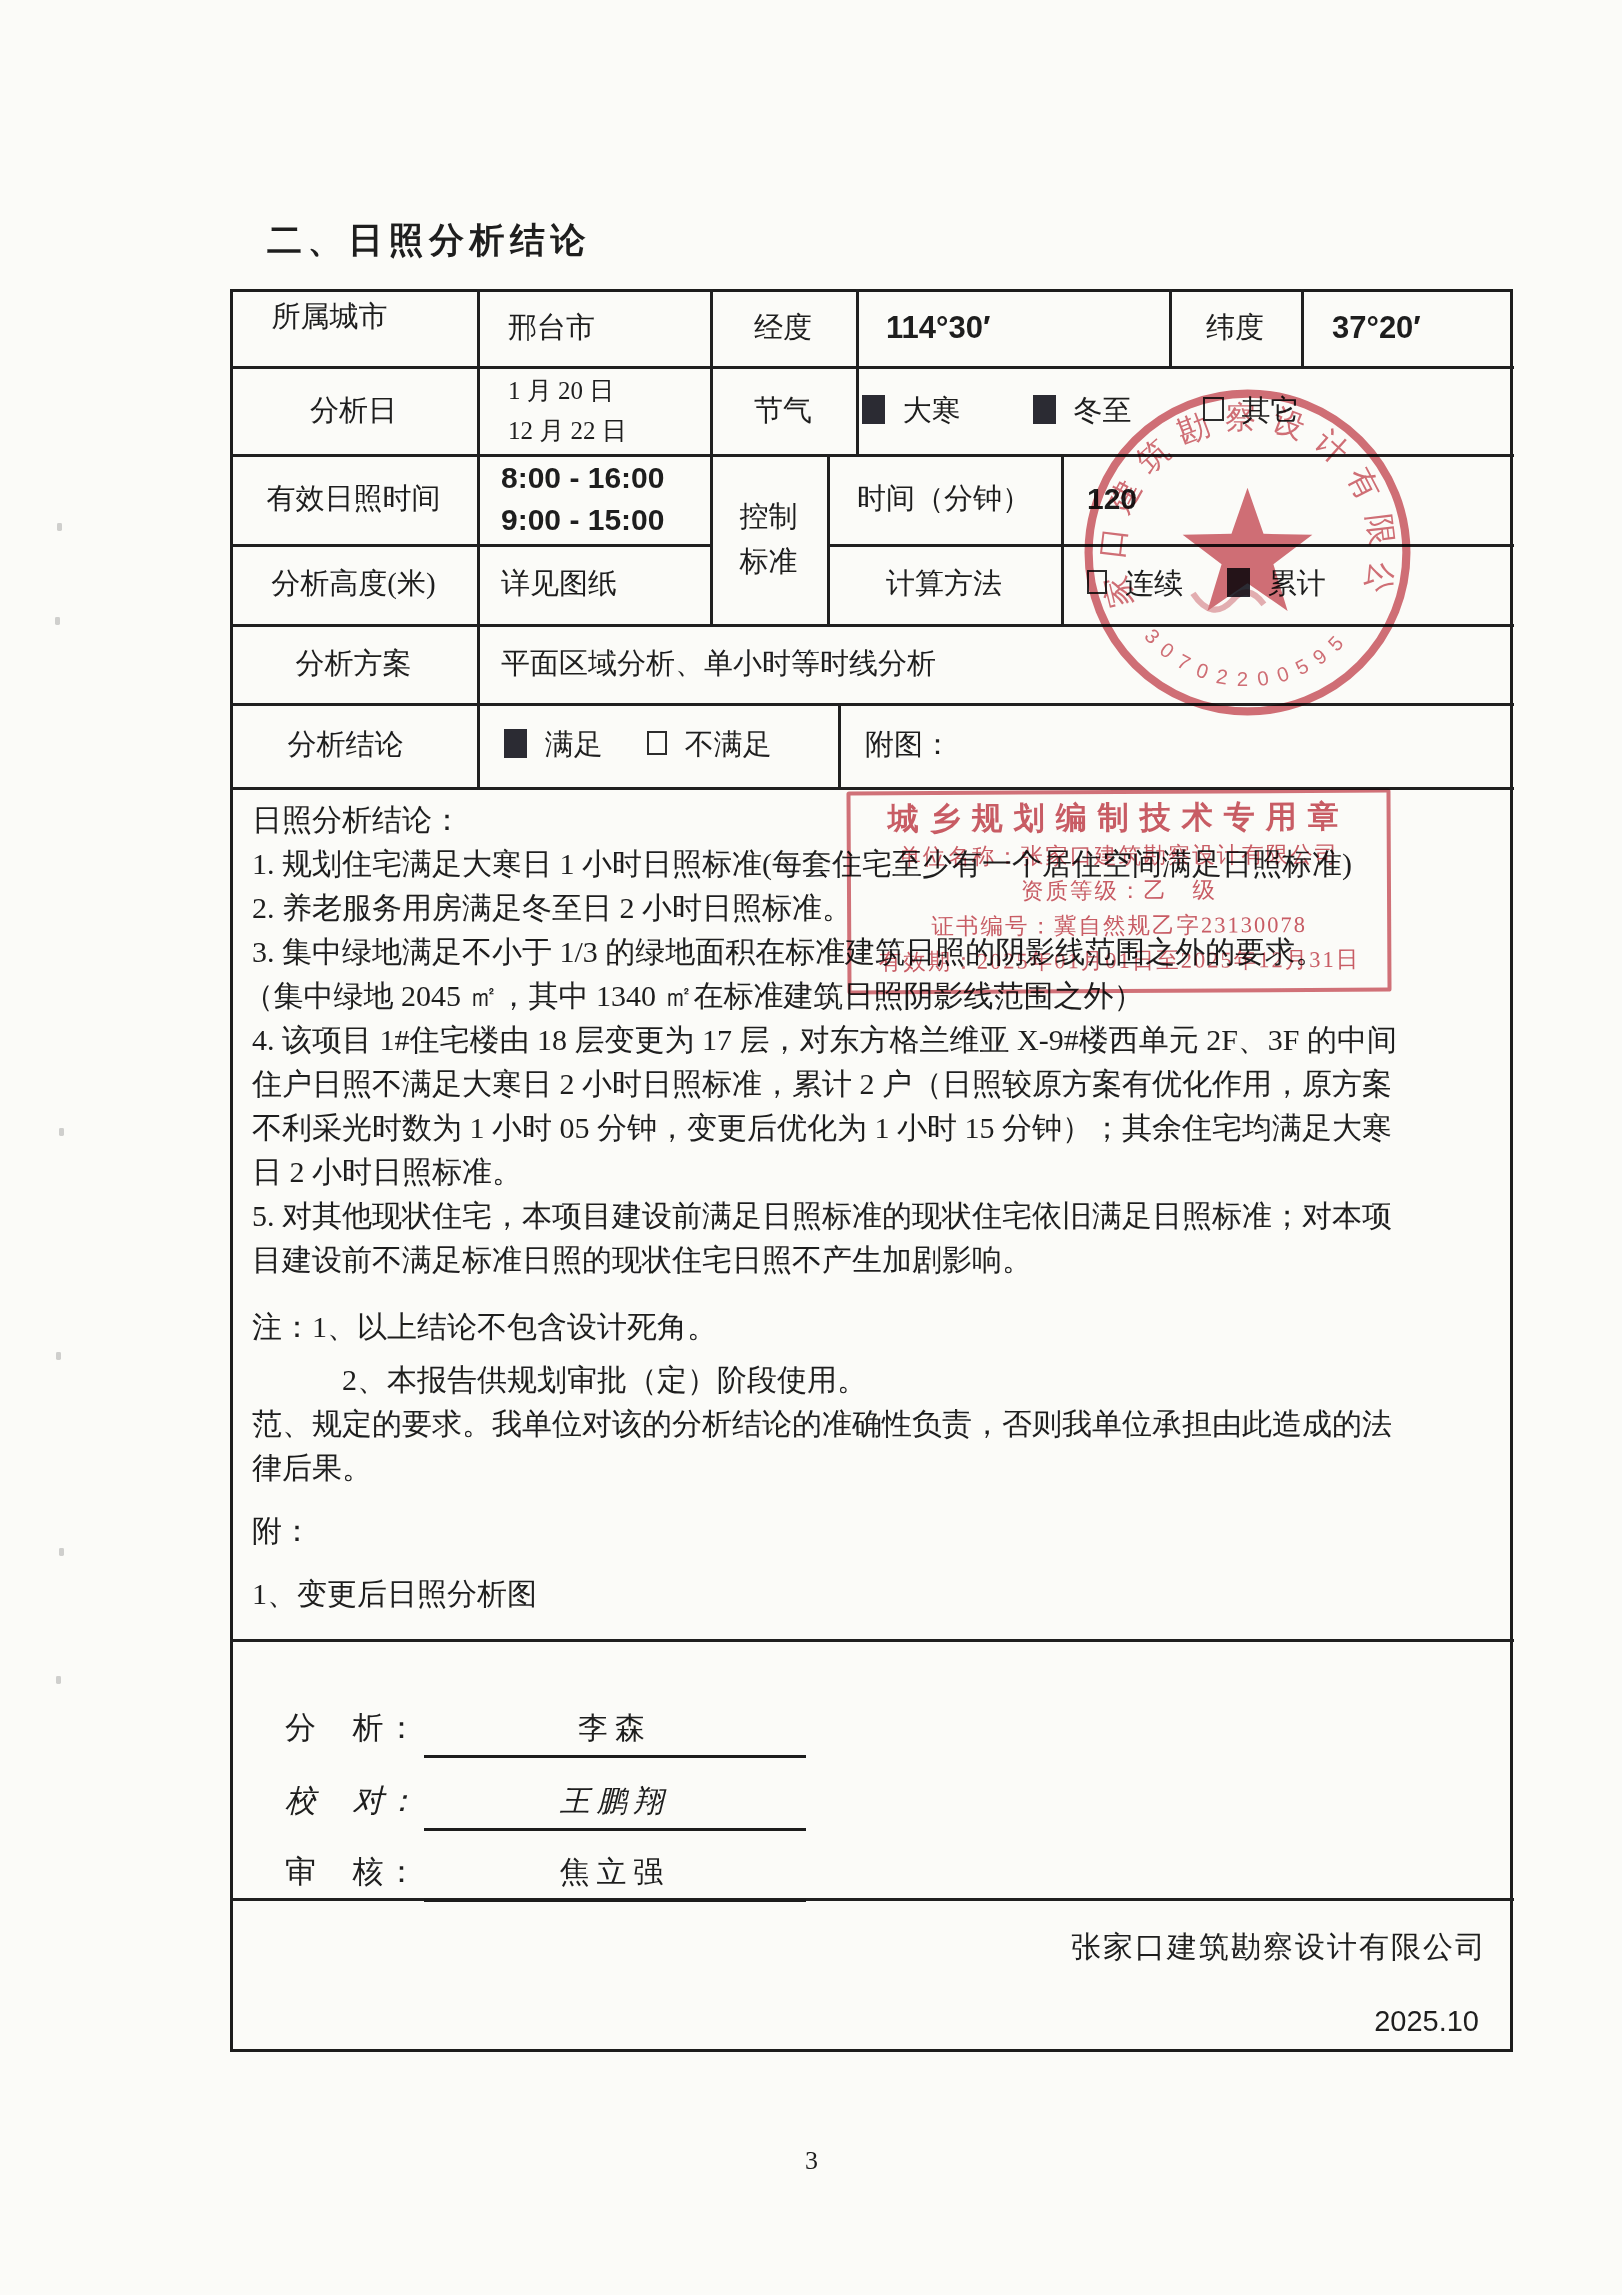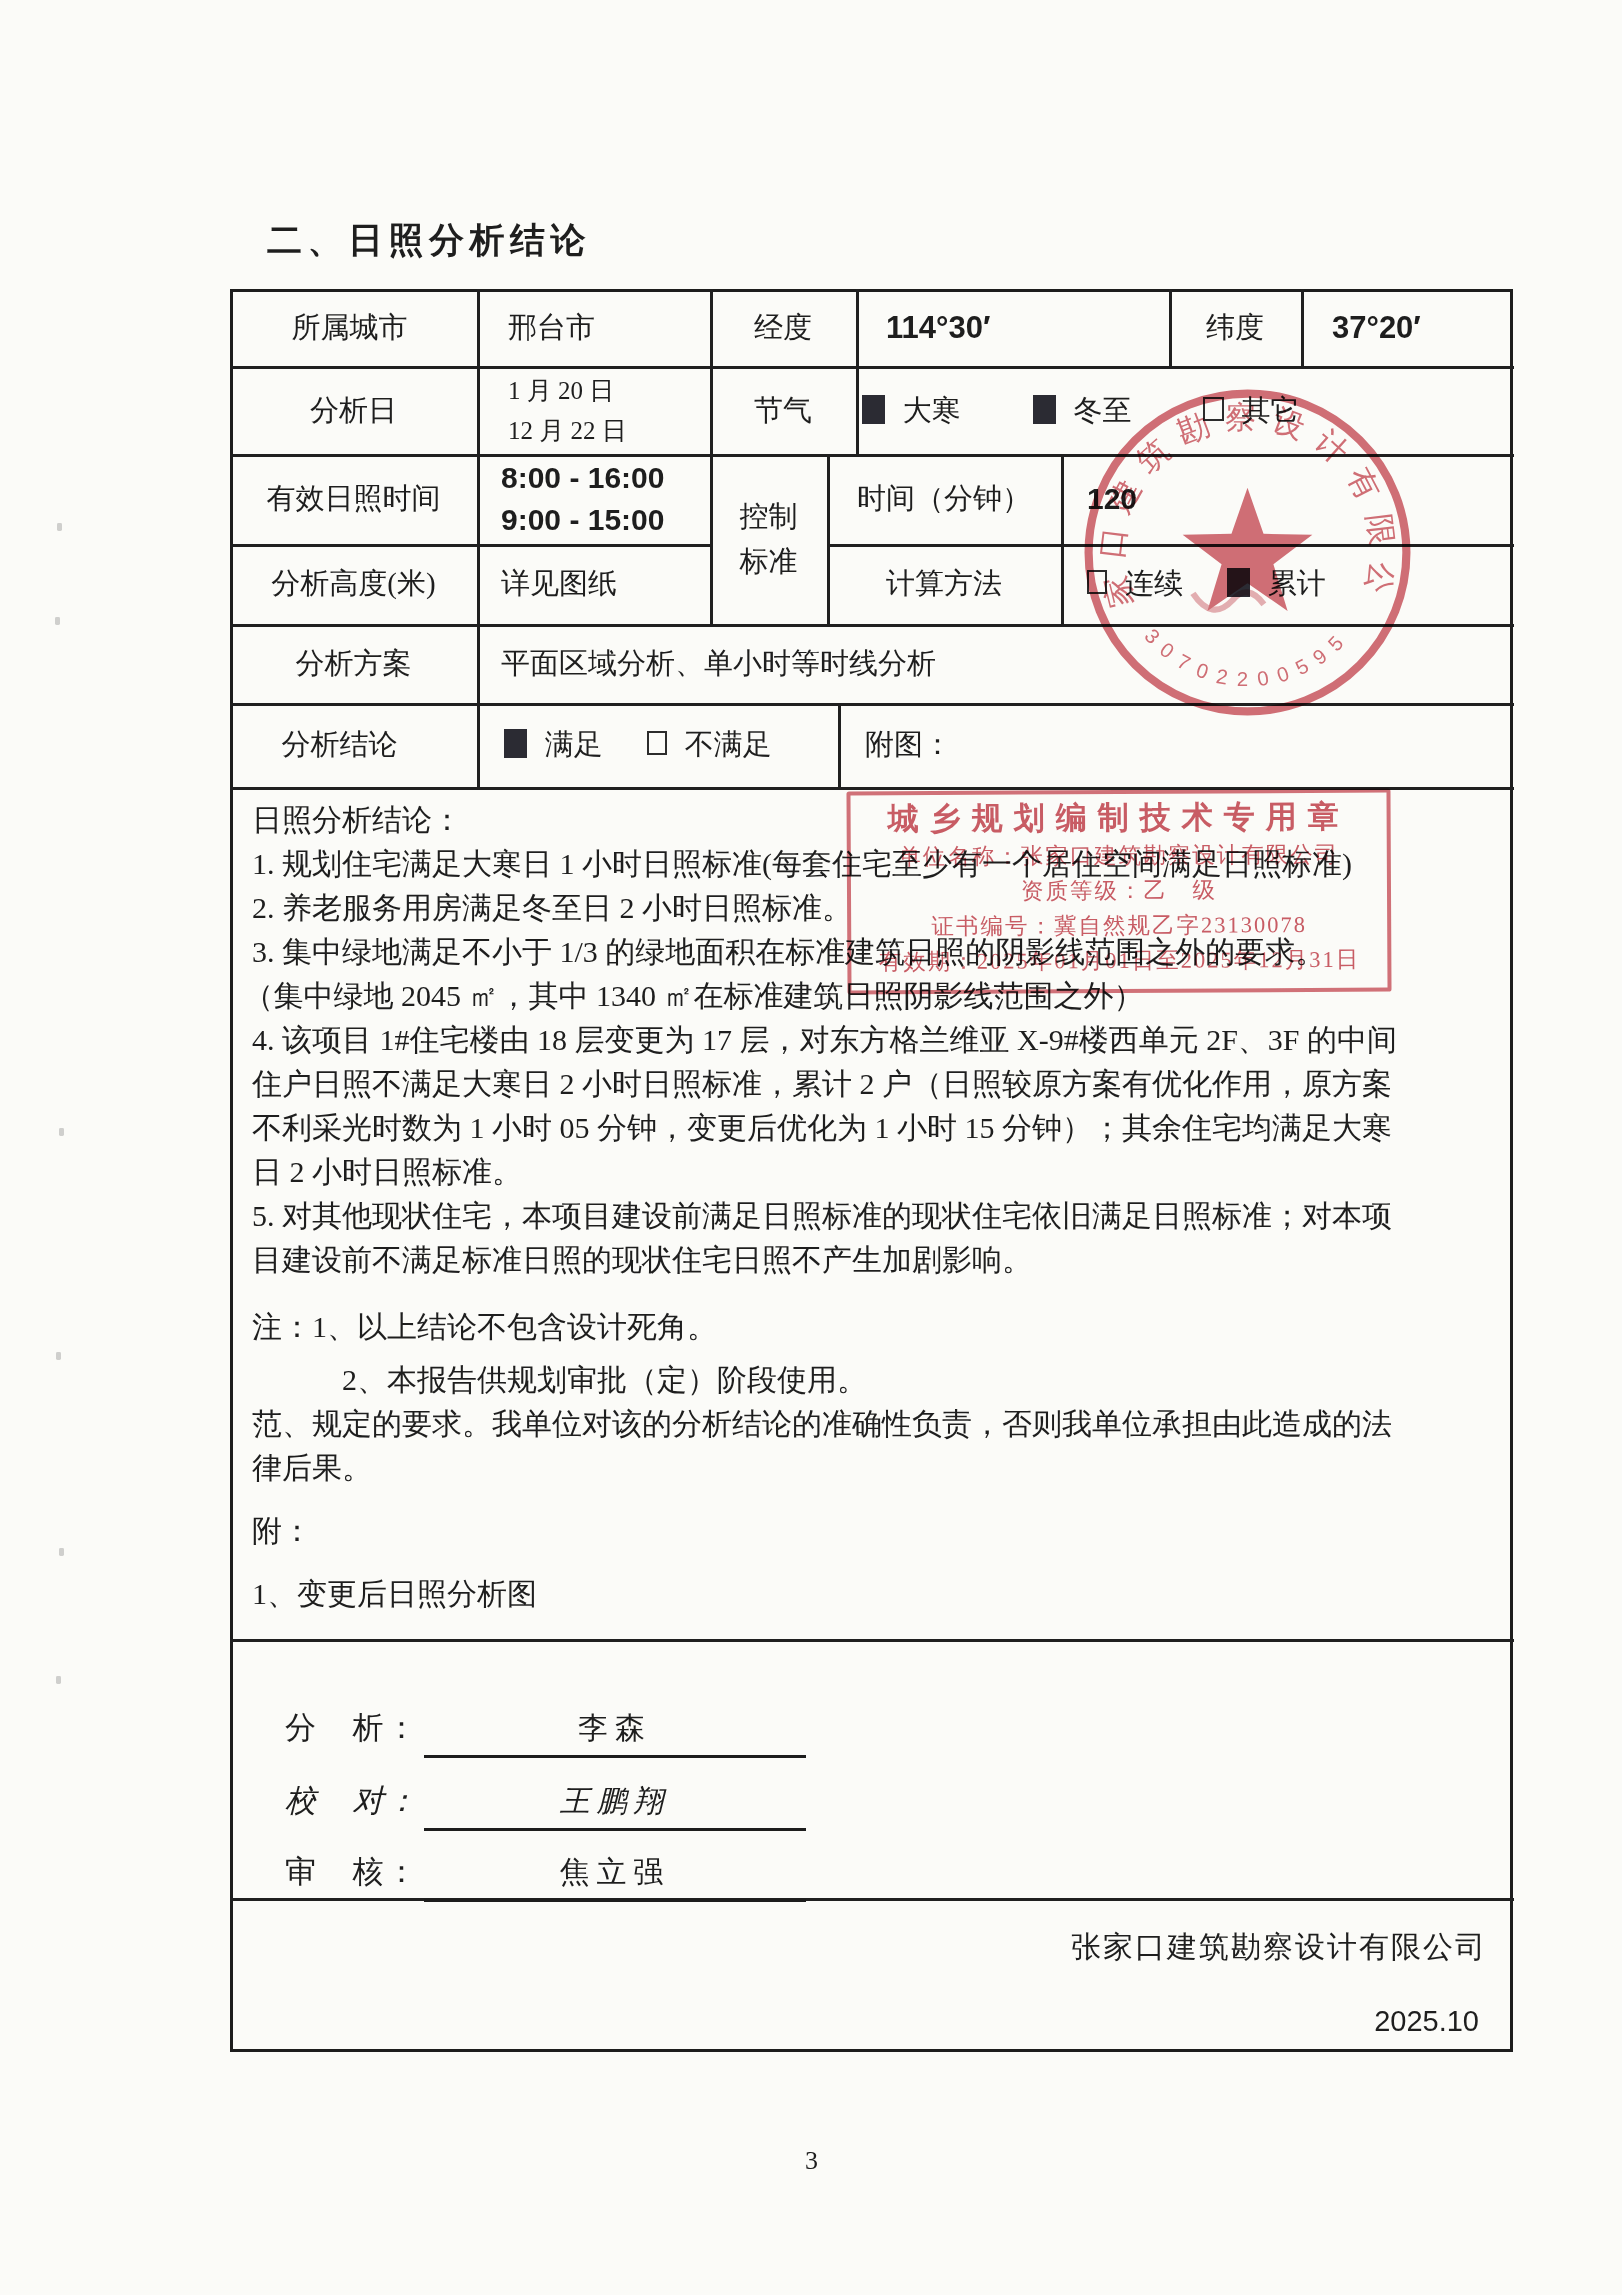--- a/index.html
+++ b/index.html
@@ -65,21 +65,21 @@
 
   <div class="abs vl" style="left:477px;top:289px;height:499px;"></div>
   <div class="abs vl" style="left:710px;top:289px;height:337px;"></div>
   <div class="abs vl" style="left:856px;top:289px;height:167px;"></div>
   <div class="abs vl" style="left:1169px;top:289px;height:78px;"></div>
   <div class="abs vl" style="left:1301px;top:289px;height:78px;"></div>
   <div class="abs vl" style="left:827px;top:454px;height:171px;"></div>
   <div class="abs vl" style="left:1061px;top:454px;height:171px;"></div>
   <div class="abs vl" style="left:838px;top:703px;height:85px;"></div>
 
-  <div class="abs cell center" style="left:230px;top:289px;width:199px;height:77px;margin-left:20px;">所属城市</div>
+  <div class="abs cell center" style="left:230px;top:278px;width:199px;height:77px;">所属城市</div>
   <div class="abs cell" style="left:508px;top:289px;width:202px;height:77px;">邢台市</div>
   <div class="abs cell center" style="left:710px;top:289px;width:146px;height:77px;">经度</div>
   <div class="abs cell num" style="left:886px;top:289px;width:283px;height:77px;font-size:31px;">114°30′</div>
   <div class="abs cell center" style="left:1169px;top:289px;width:132px;height:77px;">纬度</div>
   <div class="abs cell num" style="left:1332px;top:289px;width:182px;height:77px;font-size:31px;">37°20′</div>
 
   <div class="abs cell center" style="left:230px;top:366px;width:247px;height:89px;">分析日</div>
   <div class="abs cell two-line" style="left:508px;top:366px;width:202px;height:89px;font-size:25px;">
     <span>1 月 20 日</span>
     <span>12 月 22 日</span>
@@ -107,21 +107,21 @@
   <div class="abs cell" style="left:501px;top:544px;width:209px;height:80px;">详见图纸</div>
   <div class="abs cell center" style="left:827px;top:544px;width:234px;height:80px;">计算方法</div>
   <div class="abs cell" style="left:1087px;top:544px;width:427px;height:80px;">
     <span class="opt"><span class="cb empty"></span><span>连续</span></span>
     <span class="opt"><span class="cb"></span><span>累计</span></span>
   </div>
 
   <div class="abs cell center" style="left:230px;top:624px;width:247px;height:79px;border-radius:14px;">分析方案</div>
   <div class="abs cell" style="left:501px;top:624px;width:1013px;height:79px;">平面区域分析、单小时等时线分析</div>
 
-  <div class="abs cell center" style="left:216px;top:703px;width:247px;height:84px;">分析结论</div>
+  <div class="abs cell center" style="left:222px;top:703px;width:247px;height:84px;">分析结论</div>
   <div class="abs cell" style="left:504px;top:703px;width:334px;height:84px;">
     <span class="opt"><span class="cb"></span><span>满足</span></span>
     <span class="opt"><span class="cb empty"></span><span>不满足</span></span>
   </div>
   <div class="abs cell" style="left:865px;top:703px;width:649px;height:84px;">附图：</div>
 
   <div class="abs bodycell">
     <div class="bl">日照分析结论：</div>
     <div class="bl">1.  规划住宅满足大寒日 1 小时日照标准(每套住宅至少有一个居住空间满足日照标准)</div>
     <div class="bl">2.  养老服务用房满足冬至日 2 小时日照标准。</div>

